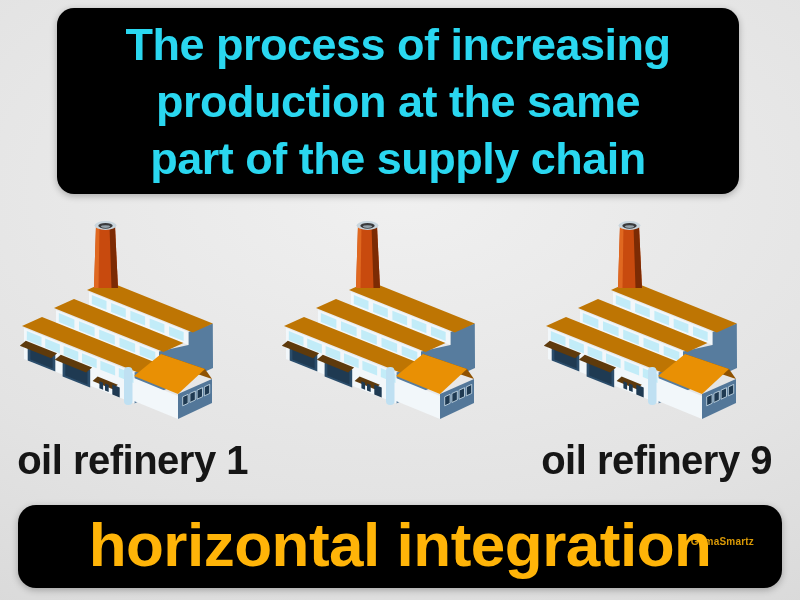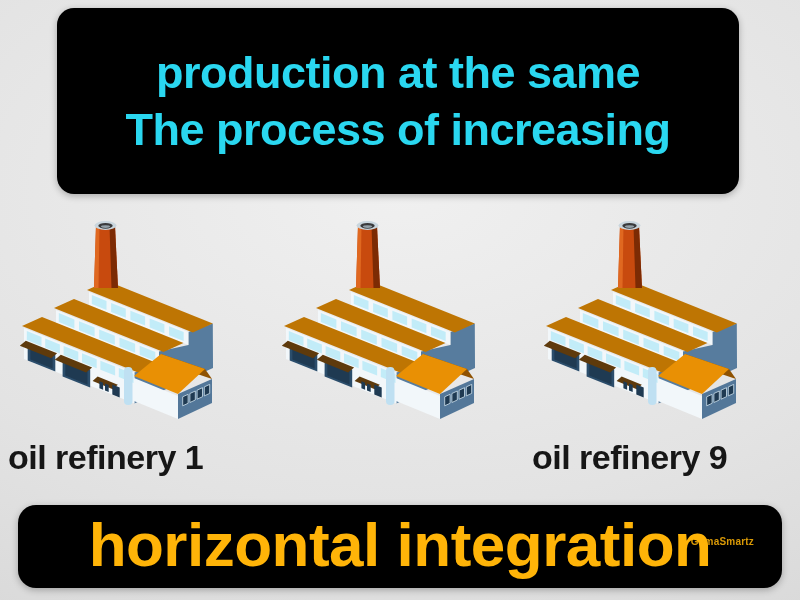--- a/index.html
+++ b/index.html
@@ -37,22 +37,22 @@
   .watermark{
     position:absolute;right:46px;top:536px;
     color:var(--term_orange,#ffb408);opacity:.85;
     font-size:10px;font-weight:bold;letter-spacing:.2px;
   }
   .factory{
     position:absolute;top:212px;width:240px;height:220px;
   }
   .f1{left:8px;} .f2{left:270px;} .f3{left:532px;}
   .refinery-label{
-    position:absolute;top:438px;width:240px;text-align:left;
-    font-size:34px;font-weight:600;color:var(--label_black,#161616);
+    position:absolute;top:438px;width:240px;text-align:right;
+    font-size:40px;font-weight:600;color:var(--label_black,#161616);
     letter-spacing:-0.5px;
   }
   .roof{fill:var(--roof_orange,#be7503);}
   .facade{fill:var(--wall_white,#f2f7fa);}
   .win{fill:var(--window_cyan,#c2ecf8);stroke-width:.9;}
   .side{fill:var(--wall_blue,#577c9e);}
   .door{fill:var(--door_dark,#2b4d6b);}
   .door-inner{fill:var(--window_dark,#1f3a52);stroke-width:.7;}
   .awning{fill:var(--awning_brown,#5e3a0c);}
   .dkwin{fill:var(--window_dark,#1f3a52);stroke:#cfe2ee;stroke-width:.8;}
@@ -151,22 +151,23 @@
           <polygon class="dkwin" points="174.7,184.8 180.1,182.3 180.1,191.3 174.7,193.8"></polygon>
           <polygon class="dkwin" points="181.9,181.5 187.3,179.0 187.3,188.0 181.9,190.5"></polygon>
           <polygon class="dkwin" points="189.1,178.2 194.5,175.7 194.5,184.7 189.1,187.2"></polygon>
           <polygon class="dkwin" points="196.3,174.9 201.7,172.4 201.7,181.4 196.3,183.9"></polygon>
         </g>
       </symbol>
     </defs>
   </svg>
 
   <div class="black-box def-box">
+    <div class="def-line">The process of increasing</div>
     <div class="def-line">production at the same</div>
-    <div class="def-line">The process of increasing</div>
+    <div class="def-line">part of the supply chain</div>
   </div>
 
   <svg class="factory f1" viewBox="0 0 240 220">
     <use href="#factory-symbol"></use>
   </svg>
   <svg class="factory f2" viewBox="0 0 240 220">
     <use href="#factory-symbol"></use>
   </svg>
   <svg class="factory f3" viewBox="0 0 240 220">
     <use href="#factory-symbol"></use>

